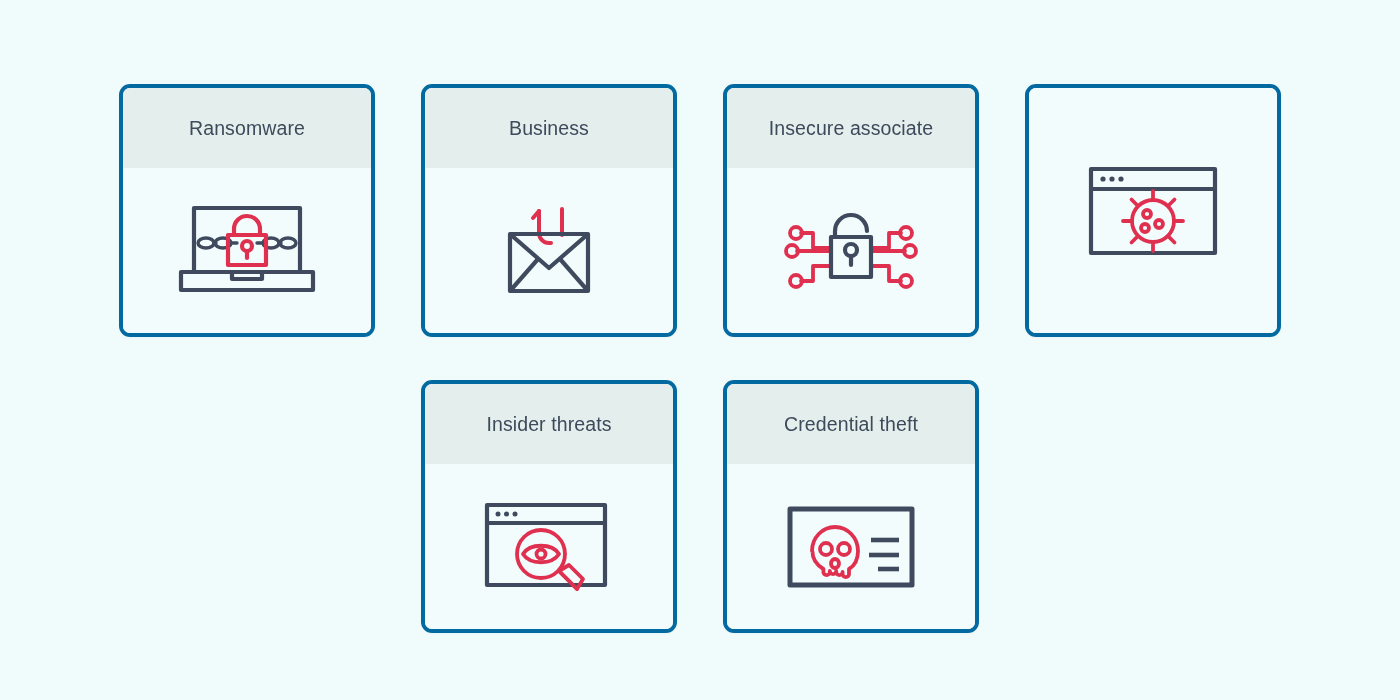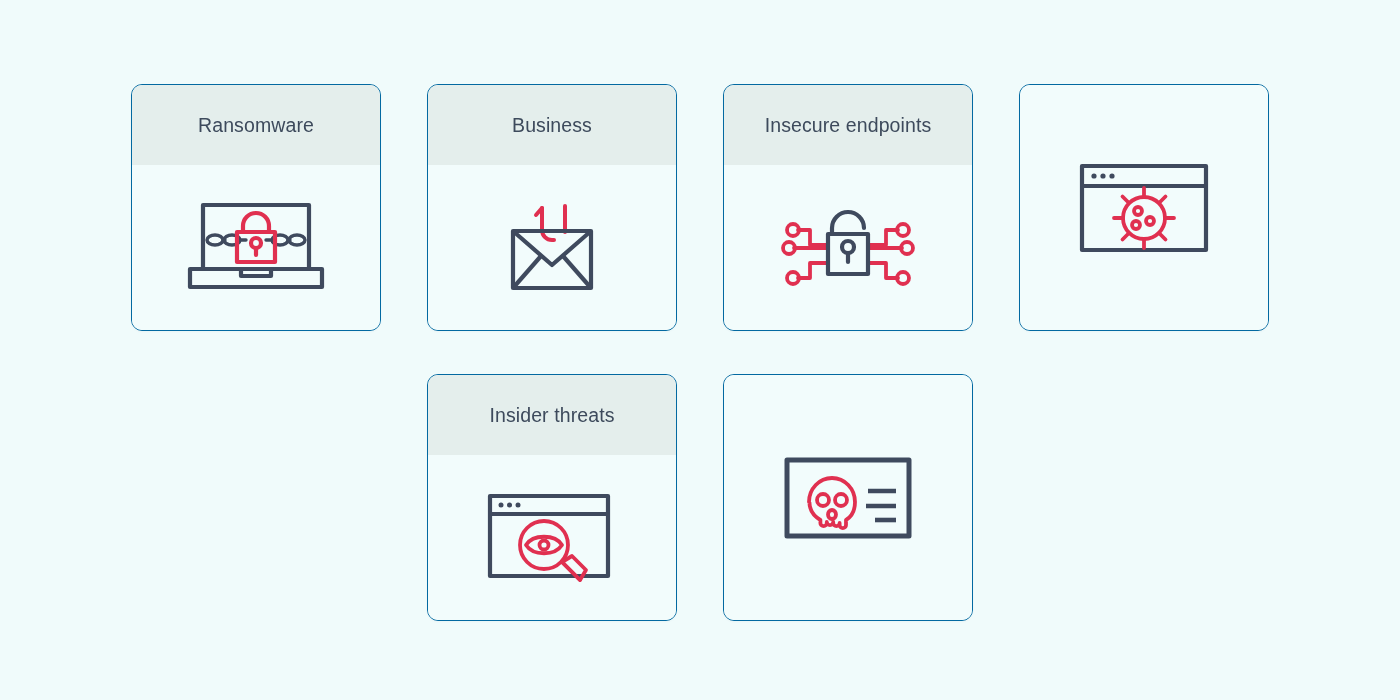--- a/index.html
+++ b/index.html
@@ -25,21 +25,21 @@
     justify-content: center;
     gap: 46px;
   }
   .row.row-2 {
     margin-top: 43px;
   }
   .card {
     width: 248px;
     border-radius: 11px;
     background: #f2fcfc;
-    border: 1px solid #0369a1;
+    border: 4px solid #0369a1;
     overflow: hidden;
     display: flex;
     flex-direction: column;
     box-shadow: 0 1px 2px rgba(60, 90, 100, 0.035);
   }
   .card-header {
     background: #e4eeec;
     min-height: 80px;
     display: flex;
     align-items: center;
@@ -128,21 +128,21 @@
               <path d="M16 88 L44 56"></path>
               <path d="M94 88 L66 56"></path>
             </g>
           </svg>
         </div>
       </div>
     </div>
 
     <div class="card">
       <div class="card-header">
-        <div class="card-title">Insecure endpoints</div>
+        <div class="card-title">Insecure associate</div>
       </div>
       <div class="card-body">
         <div class="icon-wrap">
           <svg width="136" height="96" viewBox="0 0 136 96" fill="none">
             <g stroke="#e03050" stroke-width="3.8" fill="none" stroke-linecap="round" stroke-linejoin="round">
               <path d="M18 30 h12 v15 h18"></path>
               <path d="M14 48 h8 v0 h26"></path>
               <path d="M18 78 h12 v-15 h18"></path>
               <path d="M118 30 h-12 v15 h-18"></path>
               <path d="M122 48 h-8 v0 h-26"></path>
@@ -218,20 +218,23 @@
               <path d="M76 72 l18 18"></path>
               <path d="M76 72 l10 -6 l14 14 l-6 10 Z"></path>
             </g>
           </svg>
         </div>
       </div>
     </div>
 
 
     <div class="card">
+      <div class="card-header">
+        <div class="card-title">Credential theft</div>
+      </div>
       <div class="card-body">
         <div class="icon-wrap">
           <svg width="132" height="96" viewBox="0 0 132 96" fill="none">
             <g stroke="#3f4a5e" stroke-width="5" fill="none" stroke-linejoin="round">
               <rect x="5" y="10" width="122" height="76"></rect>
             </g>
             <g stroke="#e03050" stroke-width="3.8" fill="none" stroke-linecap="round" stroke-linejoin="round">
               <path d="M27 52 a23 24 0 0 1 46 0 c0 9 -4 15 -9 18 l0 5 a3.2 3.2 0 0 1 -6.4 0 l0 -2 a3.2 3.2 0 0 1 -6.4 0 l0 -1 a3.2 3.2 0 0 1 -6.4 0 l0 1 a3.2 3.2 0 0 1 -6.4 0 l0 -3 c-5 -3 -11 -9 -11 -18 Z"></path>
               <circle cx="41" cy="50" r="6"></circle>
               <circle cx="59" cy="50" r="6"></circle>

